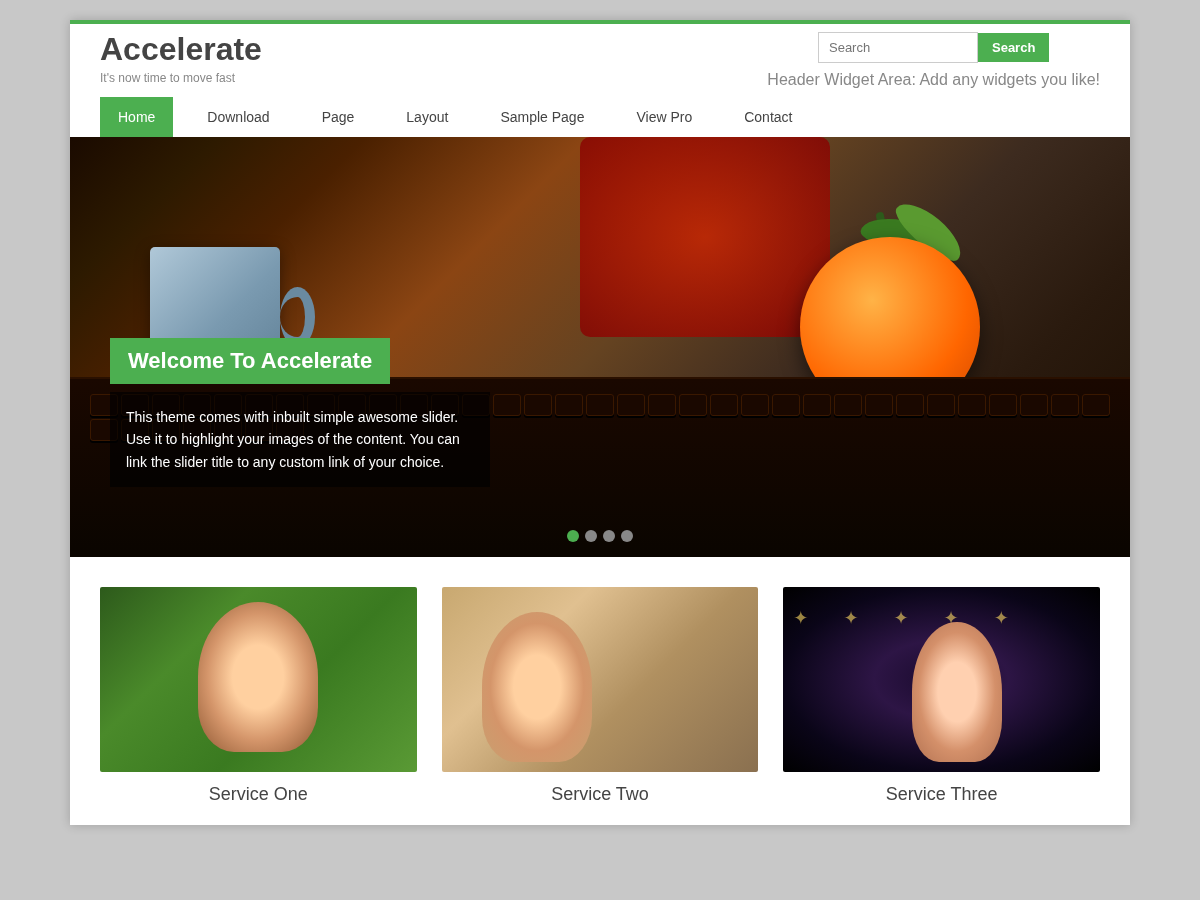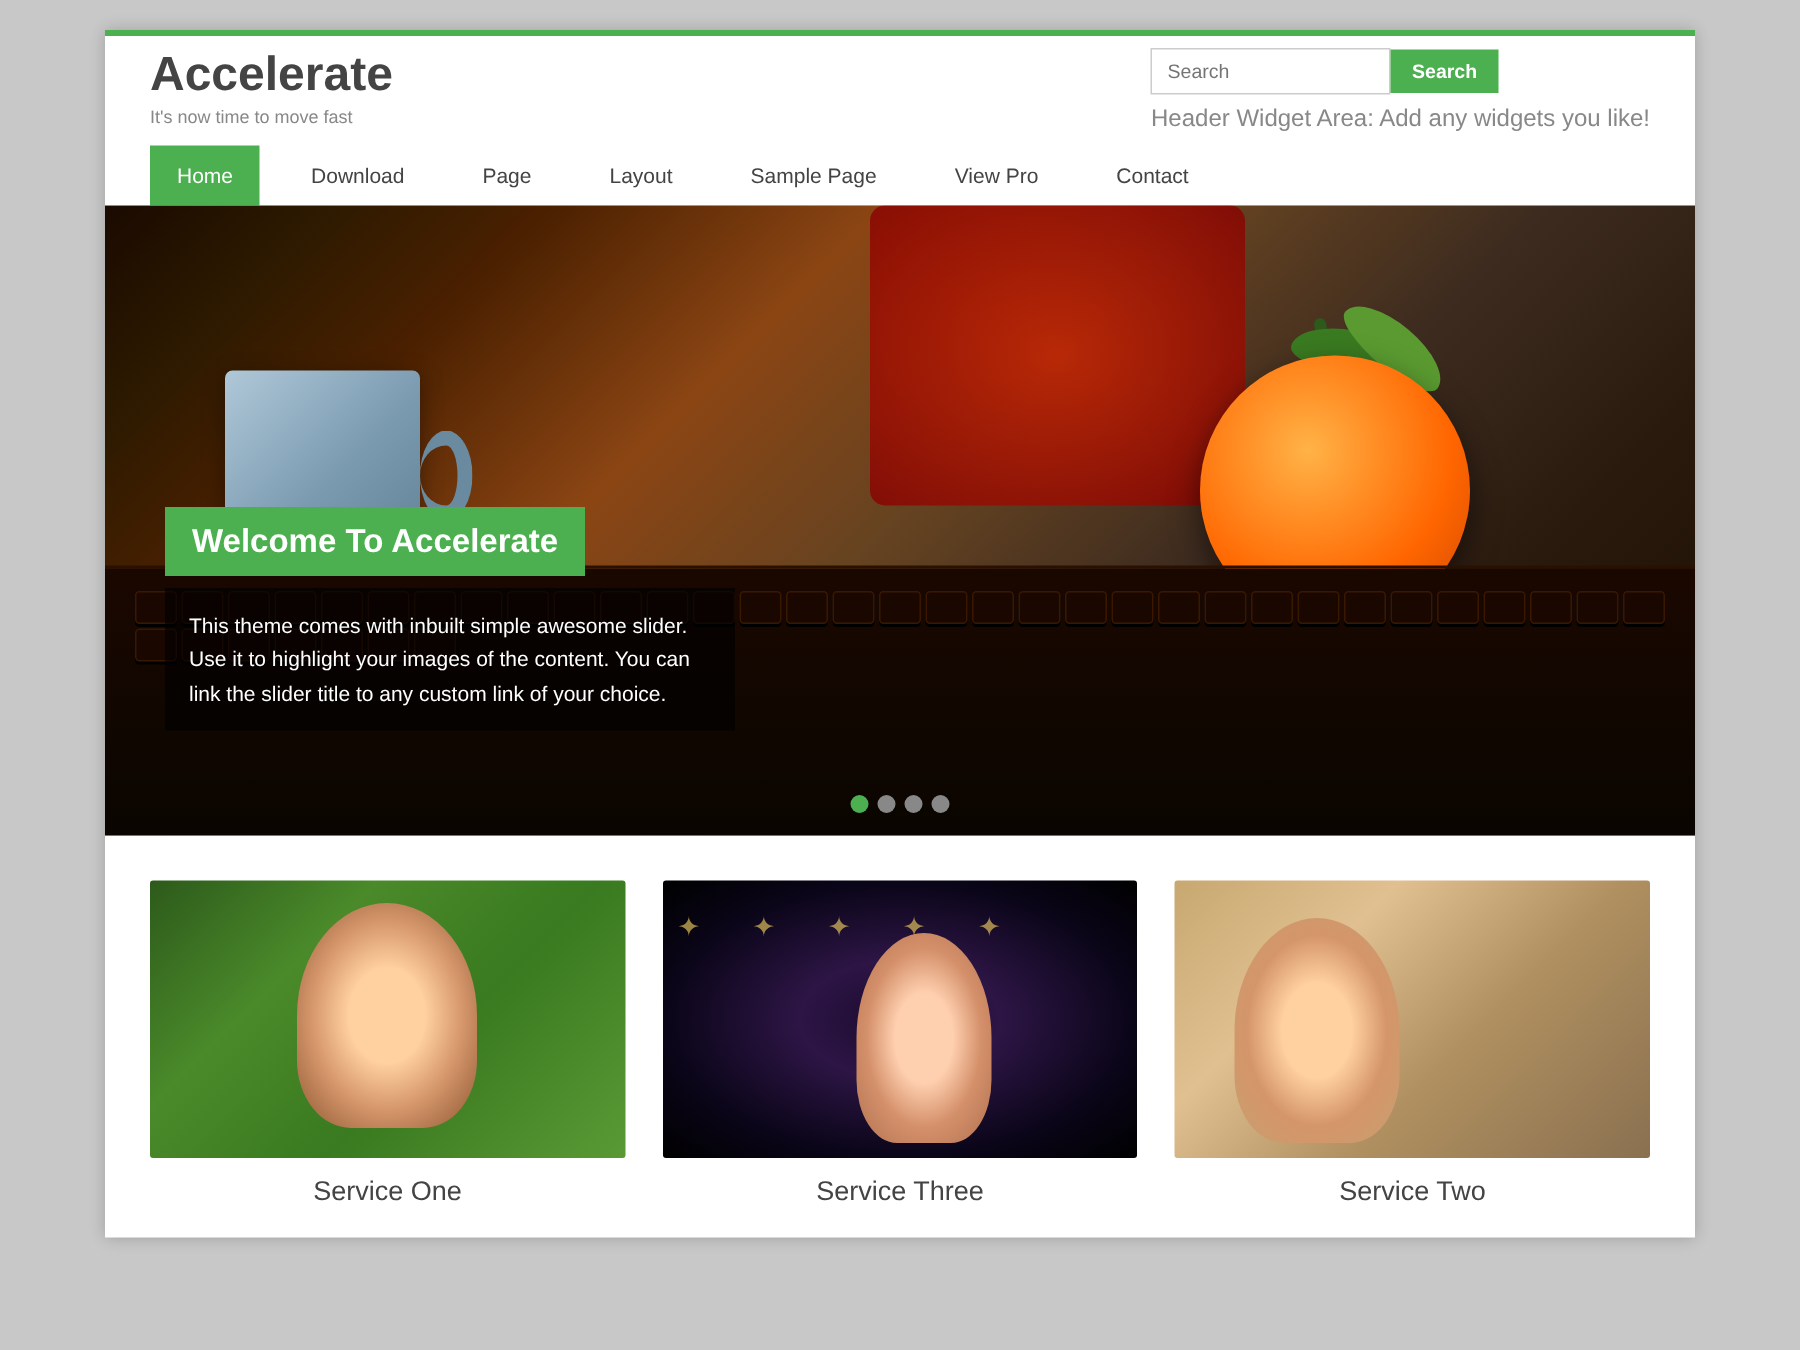--- a/index.html
+++ b/index.html
@@ -39,21 +39,21 @@
       line-height: 1.1;
     }
     .site-tagline {
       font-size: 12px;
       color: #888;
       margin-top: 4px;
     }
     .header-right {
       display: flex;
       flex-direction: column;
-      align-items: flex-start;
+      align-items: center;
     }
     .search-form {
       display: flex;
       align-items: center;
       gap: 0;
     }
     .search-input {
       border: 1px solid #ccc;
       padding: 7px 10px;
       font-size: 13px;
@@ -94,21 +94,21 @@
     .nav-item.active a {
       background: #4caf50;
       color: #fff;
     }
     
     .hero-slider {
       position: relative;
       width: 100%;
       height: 420px;
       overflow: hidden;
-      background: #737373;
+      background: #1d4ed8;
     }
     .hero-image-bg {
       width: 100%;
       height: 100%;
       background: linear-gradient(
         135deg,
         #1a0a00 0%,
         #2d1a00 10%,
         #4a2000 20%,
         #8b4513 35%,
@@ -497,24 +497,24 @@
 
   <section class="services-section">
     <div class="services-grid">
 
       <div class="service-card">
         <div class="service-image service-image-1" style="height:185px;"></div>
         <h3 class="service-title">Service One</h3>
       </div>
 
       <div class="service-card">
+        <div class="service-image service-image-2" style="height:185px;"></div>
+        <h3 class="service-title">Service Two</h3>
+      </div>
+
+      <div class="service-card">
         <div class="service-image service-image-3" style="height:185px;"></div>
         <h3 class="service-title">Service Three</h3>
       </div>
-
-      <div class="service-card">
-        <div class="service-image service-image-2" style="height:185px;"></div>
-        <h3 class="service-title">Service Two</h3>
-      </div>
     </div>
   </section>
 
 </div>
 
 </body></html>

